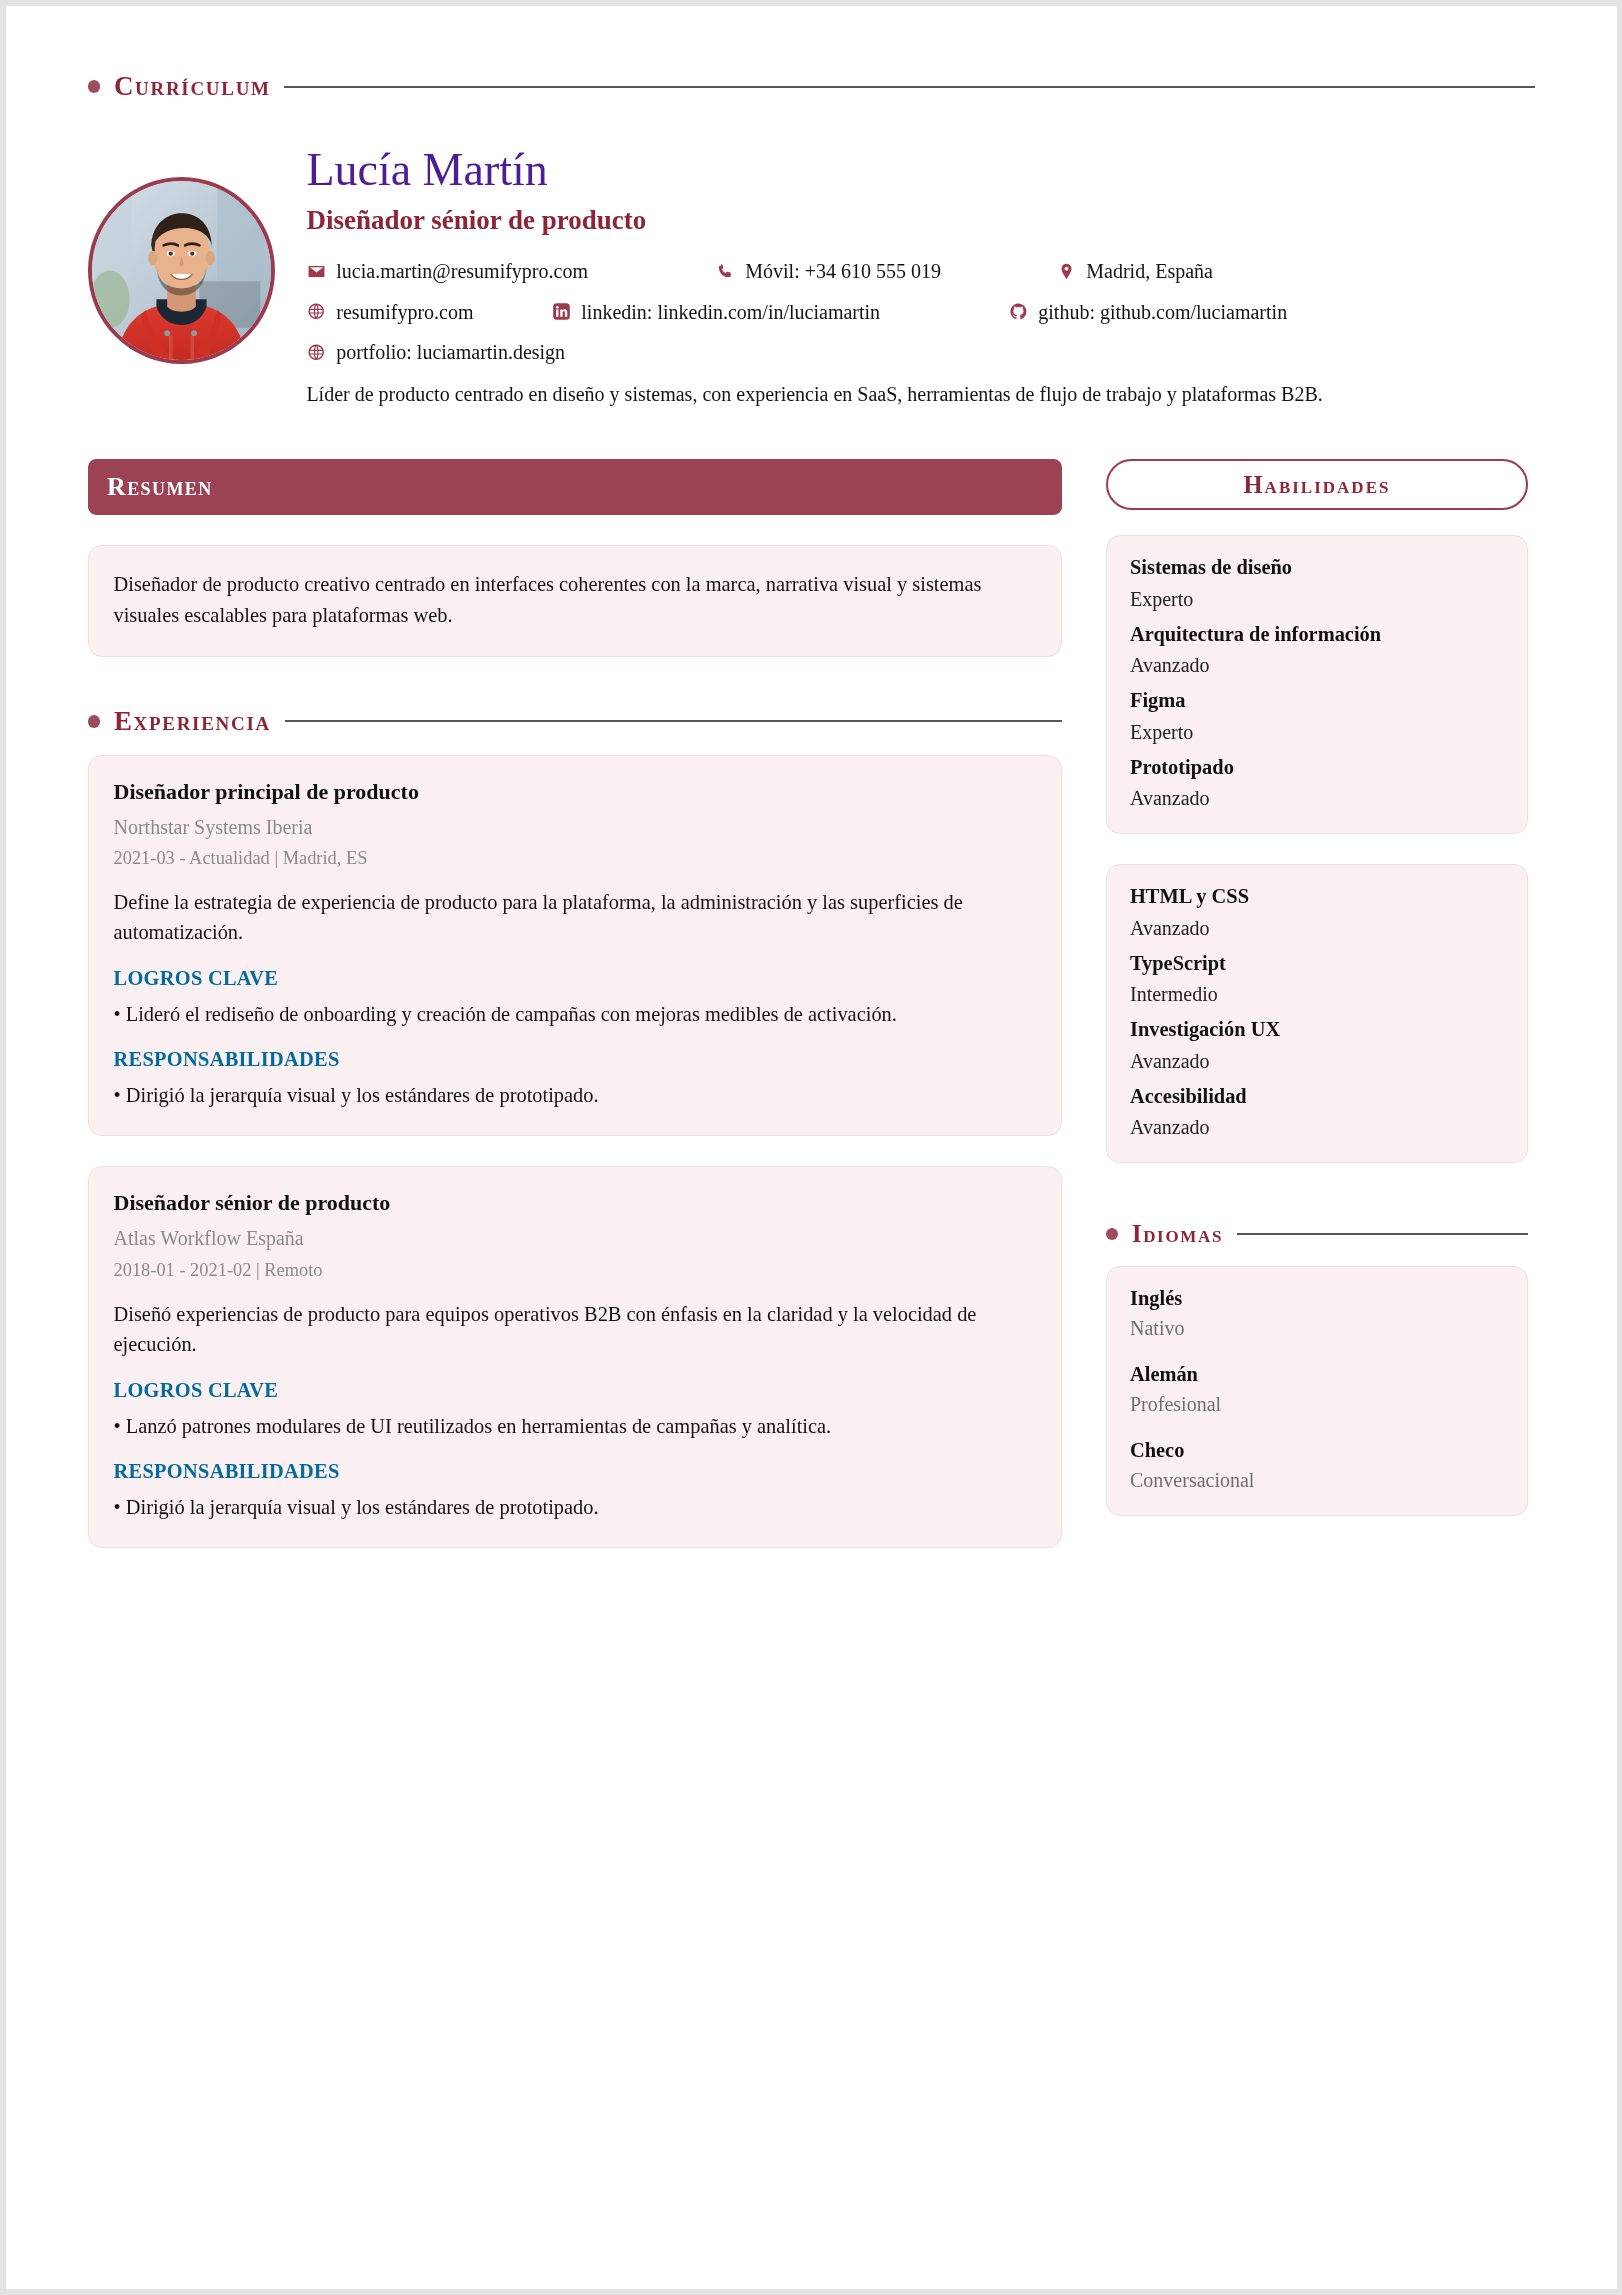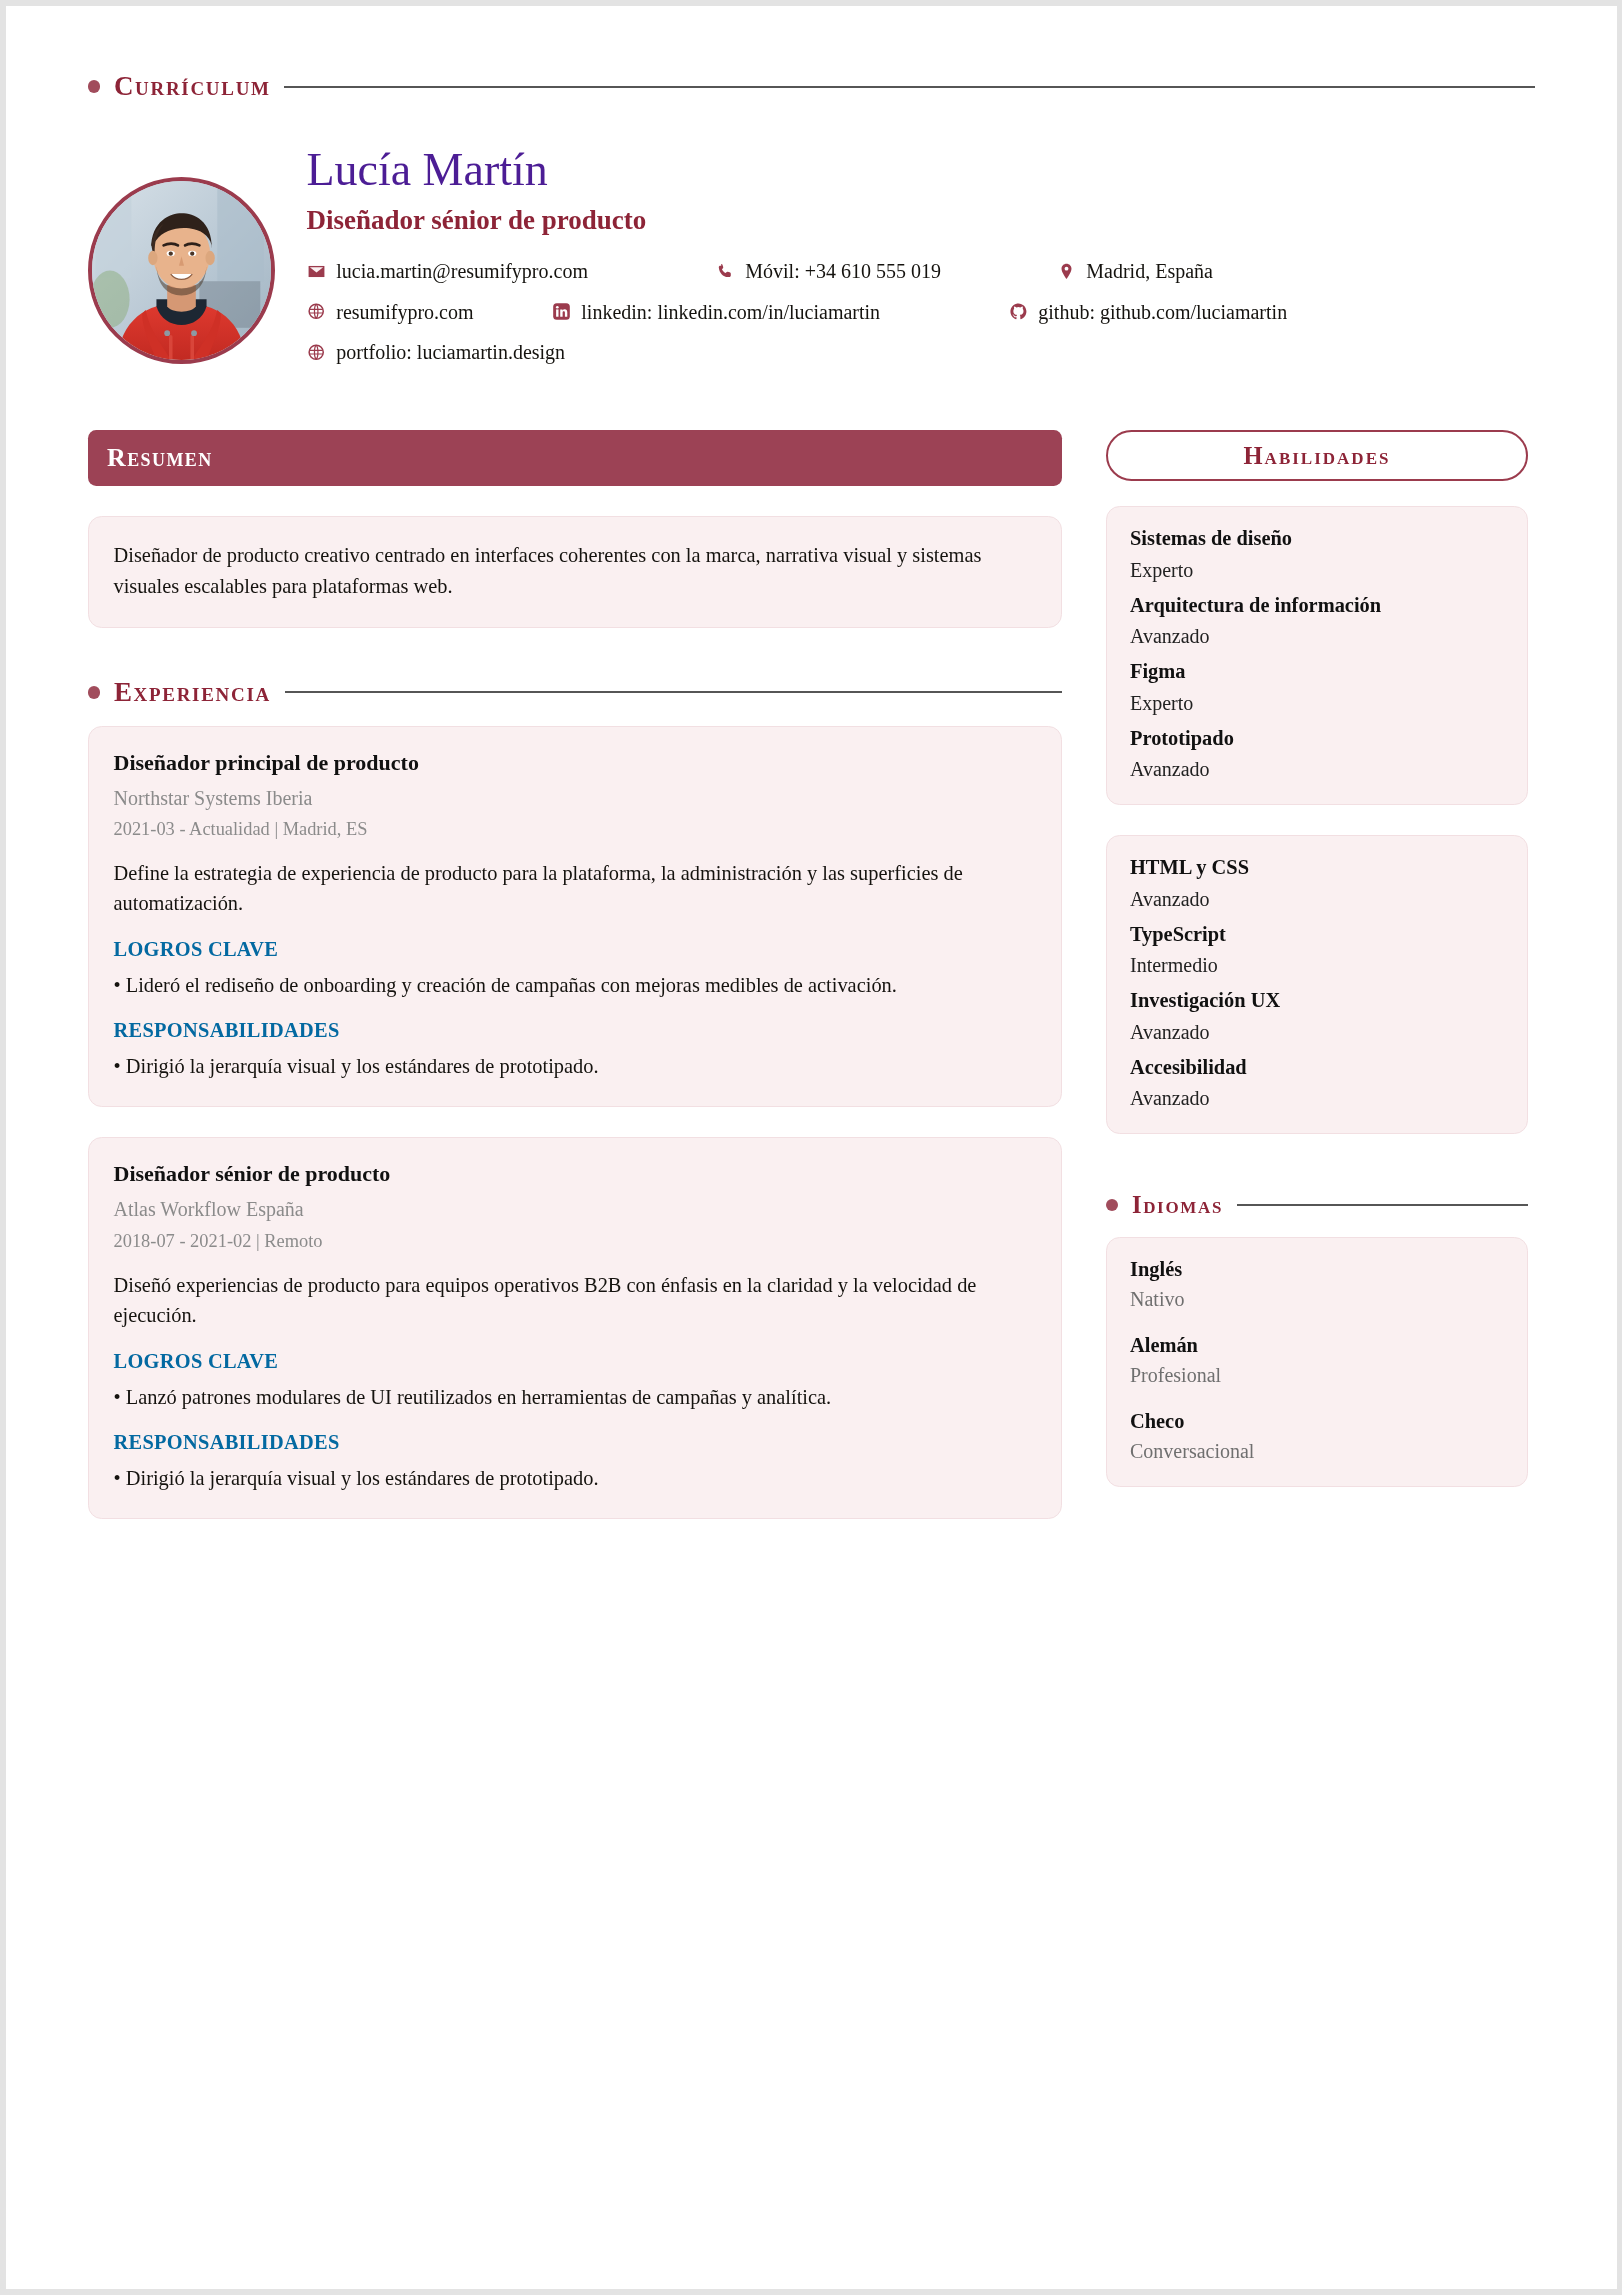--- a/index.html
+++ b/index.html
@@ -401,20 +401,21 @@
                     <path d="M12 2.8c3 3 3 15.4 0 18.4M12 2.8c-3 3-3 15.4 0 18.4" fill="none" stroke="#9b3b4d" stroke-width="1.6"></path>
                     <path d="M3.4 9.6h17.2M3.4 14.4h17.2" stroke="#9b3b4d" stroke-width="1.4"></path>
                   </svg>
               </span>
               <span>portfolio: luciamartin.design</span>
             </div>
           </div>
 
         </div>
 
+        <div class="summary-top">Líder de producto centrado en diseño y sistemas, con experiencia en SaaS, herramientas de flujo de trabajo y plataformas B2B.</div>
       </div>
     </div>
 
     <div class="body-cols">
 
       <div class="col-left">
 
         <div class="banner">
           <span class="banner-title">Resumen</span>
         </div>
@@ -436,21 +437,21 @@
           <div class="xp-desc">Define la estrategia de experiencia de producto para la plataforma, la administración y las superficies de automatización.</div>
           <div class="xp-sub">LOGROS CLAVE</div>
           <div class="xp-bullet">• Lideró el rediseño de onboarding y creación de campañas con mejoras medibles de activación.</div>
           <div class="xp-sub">RESPONSABILIDADES</div>
           <div class="xp-bullet">• Dirigió la jerarquía visual y los estándares de prototipado.</div>
         </div>
 
         <div class="card">
           <div class="xp-title">Diseñador sénior de producto</div>
           <div class="xp-org">Atlas Workflow España</div>
-          <div class="xp-meta">2018-07 - 2021-02 | Remoto</div>
+          <div class="xp-meta">2018-01 - 2021-02 | Remoto</div>
           <div class="xp-desc">Diseñó experiencias de producto para equipos operativos B2B con énfasis en la claridad y la velocidad de ejecución.</div>
           <div class="xp-sub">LOGROS CLAVE</div>
           <div class="xp-bullet">• Lanzó patrones modulares de UI reutilizados en herramientas de campañas y analítica.</div>
           <div class="xp-sub">RESPONSABILIDADES</div>
           <div class="xp-bullet">• Dirigió la jerarquía visual y los estándares de prototipado.</div>
         </div>
 
       </div>
 
       <div class="col-right">

